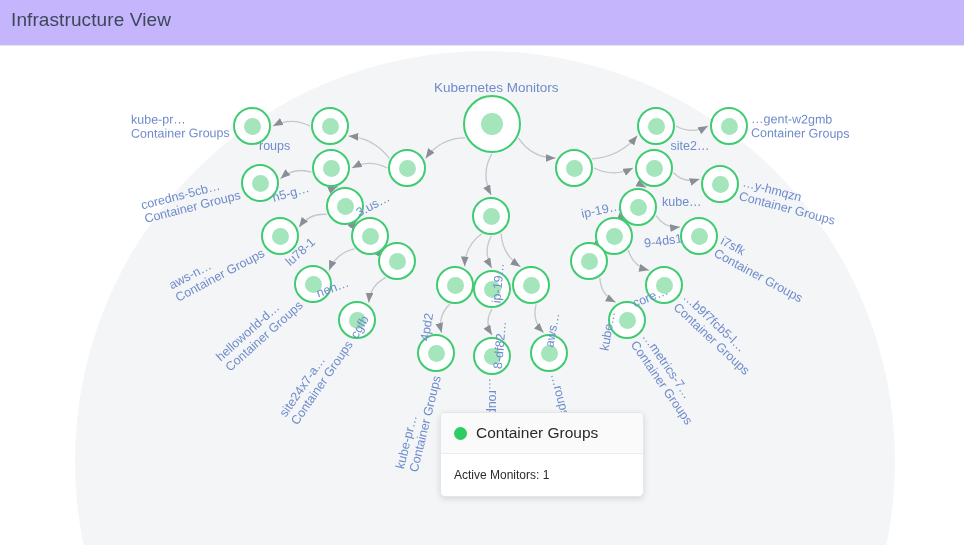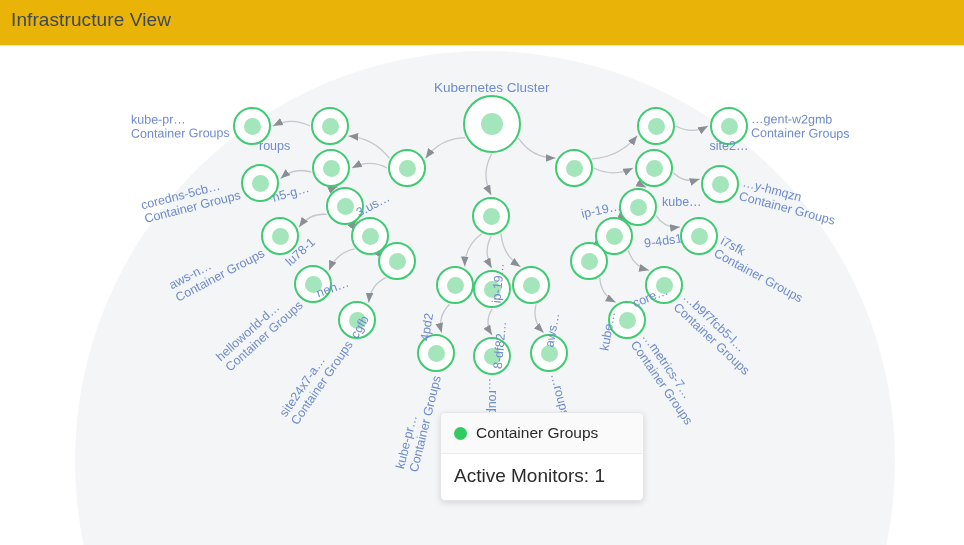--- a/index.html
+++ b/index.html
@@ -7,21 +7,21 @@
     width:964px;height:545px;overflow:hidden;
     background:#ffffff;
     font-family:"Liberation Sans","DejaVu Sans",sans-serif;
     -webkit-font-smoothing:antialiased;
   }
   #app{position:relative;width:964px;height:545px;overflow:hidden;background:#fff;}
 
   
   .header{
     position:absolute;left:0;top:0;width:964px;height:45px;
-    background:#eab308;box-sizing:border-box;
+    background:#c4b5fd;box-sizing:border-box;
   }
   .header-title{
     position:absolute;left:11px;top:9px;
     font-size:19px;color:#3c4858;letter-spacing:.1px;white-space:nowrap;
   }
   .header-rule{
     position:absolute;left:0;top:45px;width:964px;height:1px;background:#e3e6ea;
   }
 
   
@@ -68,21 +68,21 @@
     box-shadow:0 2px 6px rgba(0,0,0,.13);overflow:hidden;
   }
   .tt-head{
     display:flex;align-items:center;gap:9px;
     padding:11px 14px 11px 13px;background:#fafafa;
   }
   .tt-dot{width:13px;height:13px;border-radius:50%;background:#2fcc62;flex:0 0 auto;}
   .tt-title{font-size:15.5px;color:#2b2b2b;white-space:nowrap;}
   .tt-rule{height:1px;background:#ececec;}
   .tt-body{padding:11px 14px 13px 13px;}
-  .tt-metric{font-size:19px;color:#2b2b2b;white-space:nowrap;}
+  .tt-metric{font-size:12px;color:#2b2b2b;white-space:nowrap;}
 </style>
 </head>
 <body>
 
 <div id="app">
 
   <div class="header">
     <div class="header-title">Infrastructure View</div>
   </div>
   <div class="header-rule"></div>
@@ -213,21 +213,21 @@
           <div class="core"></div>
         </div>
         <div class="node std" style="left: 589px; top: 215px;">
           <div class="core"></div>
         </div>
         <div class="node std" style="left: 627px; top: 274px;">
           <div class="core"></div>
         </div>
       </div>
     <div id="label-layer">
-        <div class="root-lbl" style="left: 434px; top: 34px;">Kubernetes Cluster</div>
+        <div class="root-lbl" style="left: 434px; top: 34px;">Kubernetes Monitors</div>
         <div class="lbl" style="left: 131.001px; top: 66.6833px; transform-origin: 100% 50%; transform: rotate(-0.48deg);"><span>kube-pr…</span><br><span class="l2">Container Groups</span></div>
         <div class="lbl" style="left: 139.679px; top: 128.922px; transform-origin: 100% 50%; transform: rotate(-14.27deg);"><span>coredns-5cb…</span><br><span class="l2">Container Groups</span></div>
         <div class="lbl" style="left: 161.548px; top: 186.777px; transform-origin: 100% 50%; transform: rotate(-27.85deg);"><span>aws-n…</span><br><span class="l2">Container Groups</span></div>
         <div class="lbl" style="left: 197.598px; top: 239.161px; transform-origin: 100% 50%; transform: rotate(-41.79deg);"><span>helloworld-d…</span><br><span class="l2">Container Groups</span></div>
         <div class="lbl" style="left: 245.521px; top: 278.618px; transform-origin: 100% 50%; transform: rotate(-55.44deg);"><span>site24x7-a…</span><br><span class="l2">Container Groups</span></div>
         <div class="lbl" style="left: 331.774px; top: 314.87px; transform-origin: 100% 50%; transform: rotate(-76.26deg);"><span>kube-pr…</span><br><span class="l2">Container Groups</span></div>
         <div class="lbl" style="left: 492px; top: 325px; transform-origin: 0% 50%; transform: rotate(90deg);">
           <span class="l2">…roups</span>
         </div>
         <div class="lbl" style="left: 554.314px; top: 321.349px; transform-origin: 0% 50%; transform: rotate(76.02deg);">
@@ -237,21 +237,21 @@
         <div class="lbl" style="left: 741.276px; top: 130.099px; transform-origin: 0% 50%; transform: rotate(14.74deg);"><span>…y-hmqzn</span><br><span class="l2">Container Groups</span></div>
         <div class="lbl" style="left: 718.349px; top: 186.969px; transform-origin: 0% 50%; transform: rotate(28.42deg);"><span>i7sfk</span><br><span class="l2">Container Groups</span></div>
         <div class="lbl" style="left: 680.061px; top: 240.534px; transform-origin: 0% 50%; transform: rotate(43.11deg);"><span>…b9f7fcb5-l…</span><br><span class="l2">Container Groups</span></div>
         <div class="lbl" style="left: 639.479px; top: 278.618px; transform-origin: 0% 50%; transform: rotate(55.44deg);"><span>…metrics-7…</span><br><span class="l2">Container Groups</span></div>
         <div class="elbl" style="left: 259px; top: 93px; transform-origin: 50% 50%; transform: rotate(0deg);">roups</div>
         <div class="elbl" style="left: 272px; top: 140px; transform-origin: 50% 50%; transform: rotate(-16deg);">n5-g…</div>
         <div class="elbl" style="left: 282.5px; top: 199px; transform-origin: 50% 50%; transform: rotate(-42deg);">lu78-1</div>
         <div class="elbl" style="left: 355px; top: 152px; transform-origin: 50% 50%; transform: rotate(-28deg);">3.us…</div>
         <div class="elbl" style="left: 315.5px; top: 235px; transform-origin: 50% 50%; transform: rotate(-20deg);">nen…</div>
         <div class="elbl" style="left: 348px; top: 274px; transform-origin: 50% 50%; transform: rotate(-60deg);">cgfb</div>
-        <div class="elbl" style="left: 670.5px; top: 93px; transform-origin: 50% 50%; transform: rotate(0deg); margin-left: 39px;">site2…</div>
+        <div class="elbl" style="left: 670.5px; top: 93px; transform-origin: 50% 50%; transform: rotate(0deg);">site2…</div>
         <div class="elbl" style="left: 581px; top: 157px; transform-origin: 50% 50%; transform: rotate(-12deg);">ip-19…</div>
         <div class="elbl" style="left: 662px; top: 149px; transform-origin: 50% 50%; transform: rotate(0deg);">kube…</div>
         <div class="elbl" style="left: 644px; top: 188px; transform-origin: 50% 50%; transform: rotate(-8deg);">9-4ds1</div>
         <div class="elbl" style="left: 631.5px; top: 244px; transform-origin: 50% 50%; transform: rotate(-22deg);">core…</div>
         <div class="elbl" style="left: 588px; top: 278px; transform-origin: 50% 50%; transform: rotate(-80deg);">kube…</div>
         <div class="elbl" style="left: 478px; top: 230px; transform-origin: 50% 50%; transform: rotate(-85deg);">ip-19…</div>
         <div class="elbl" style="left: 413px; top: 274px; transform-origin: 50% 50%; transform: rotate(-80deg);">4pd2</div>
         <div class="elbl" style="left: 476px; top: 292px; transform-origin: 50% 50%; transform: rotate(-85deg);">8-df82…</div>
         <div class="elbl" style="left: 534.5px; top: 277px; transform-origin: 50% 50%; transform: rotate(-80deg);">aws…</div>
       </div>

